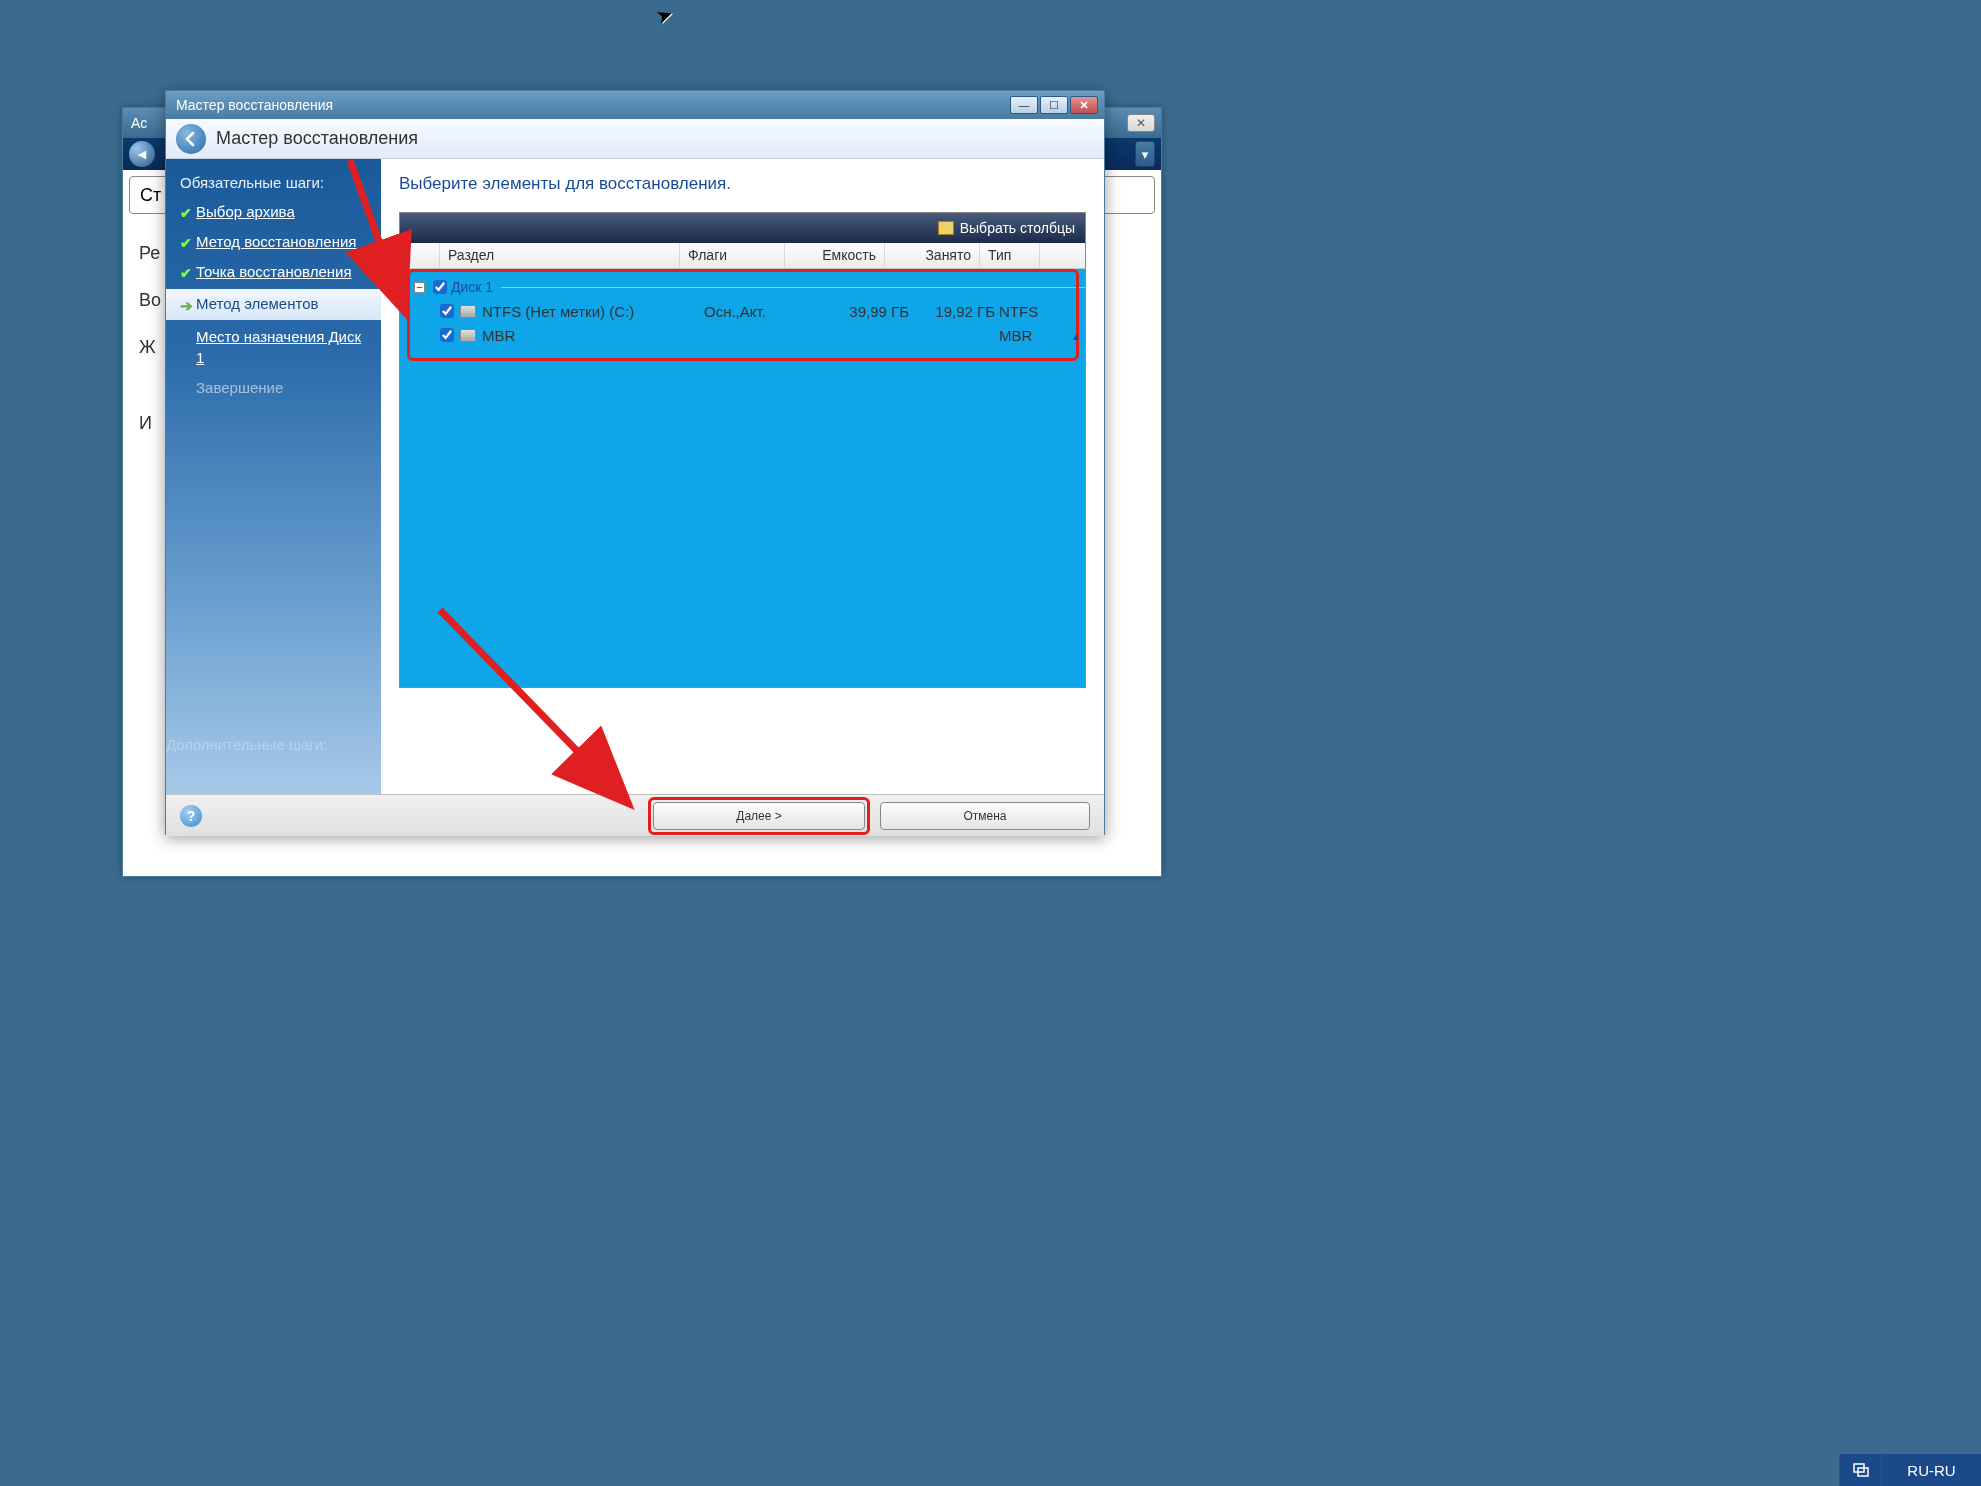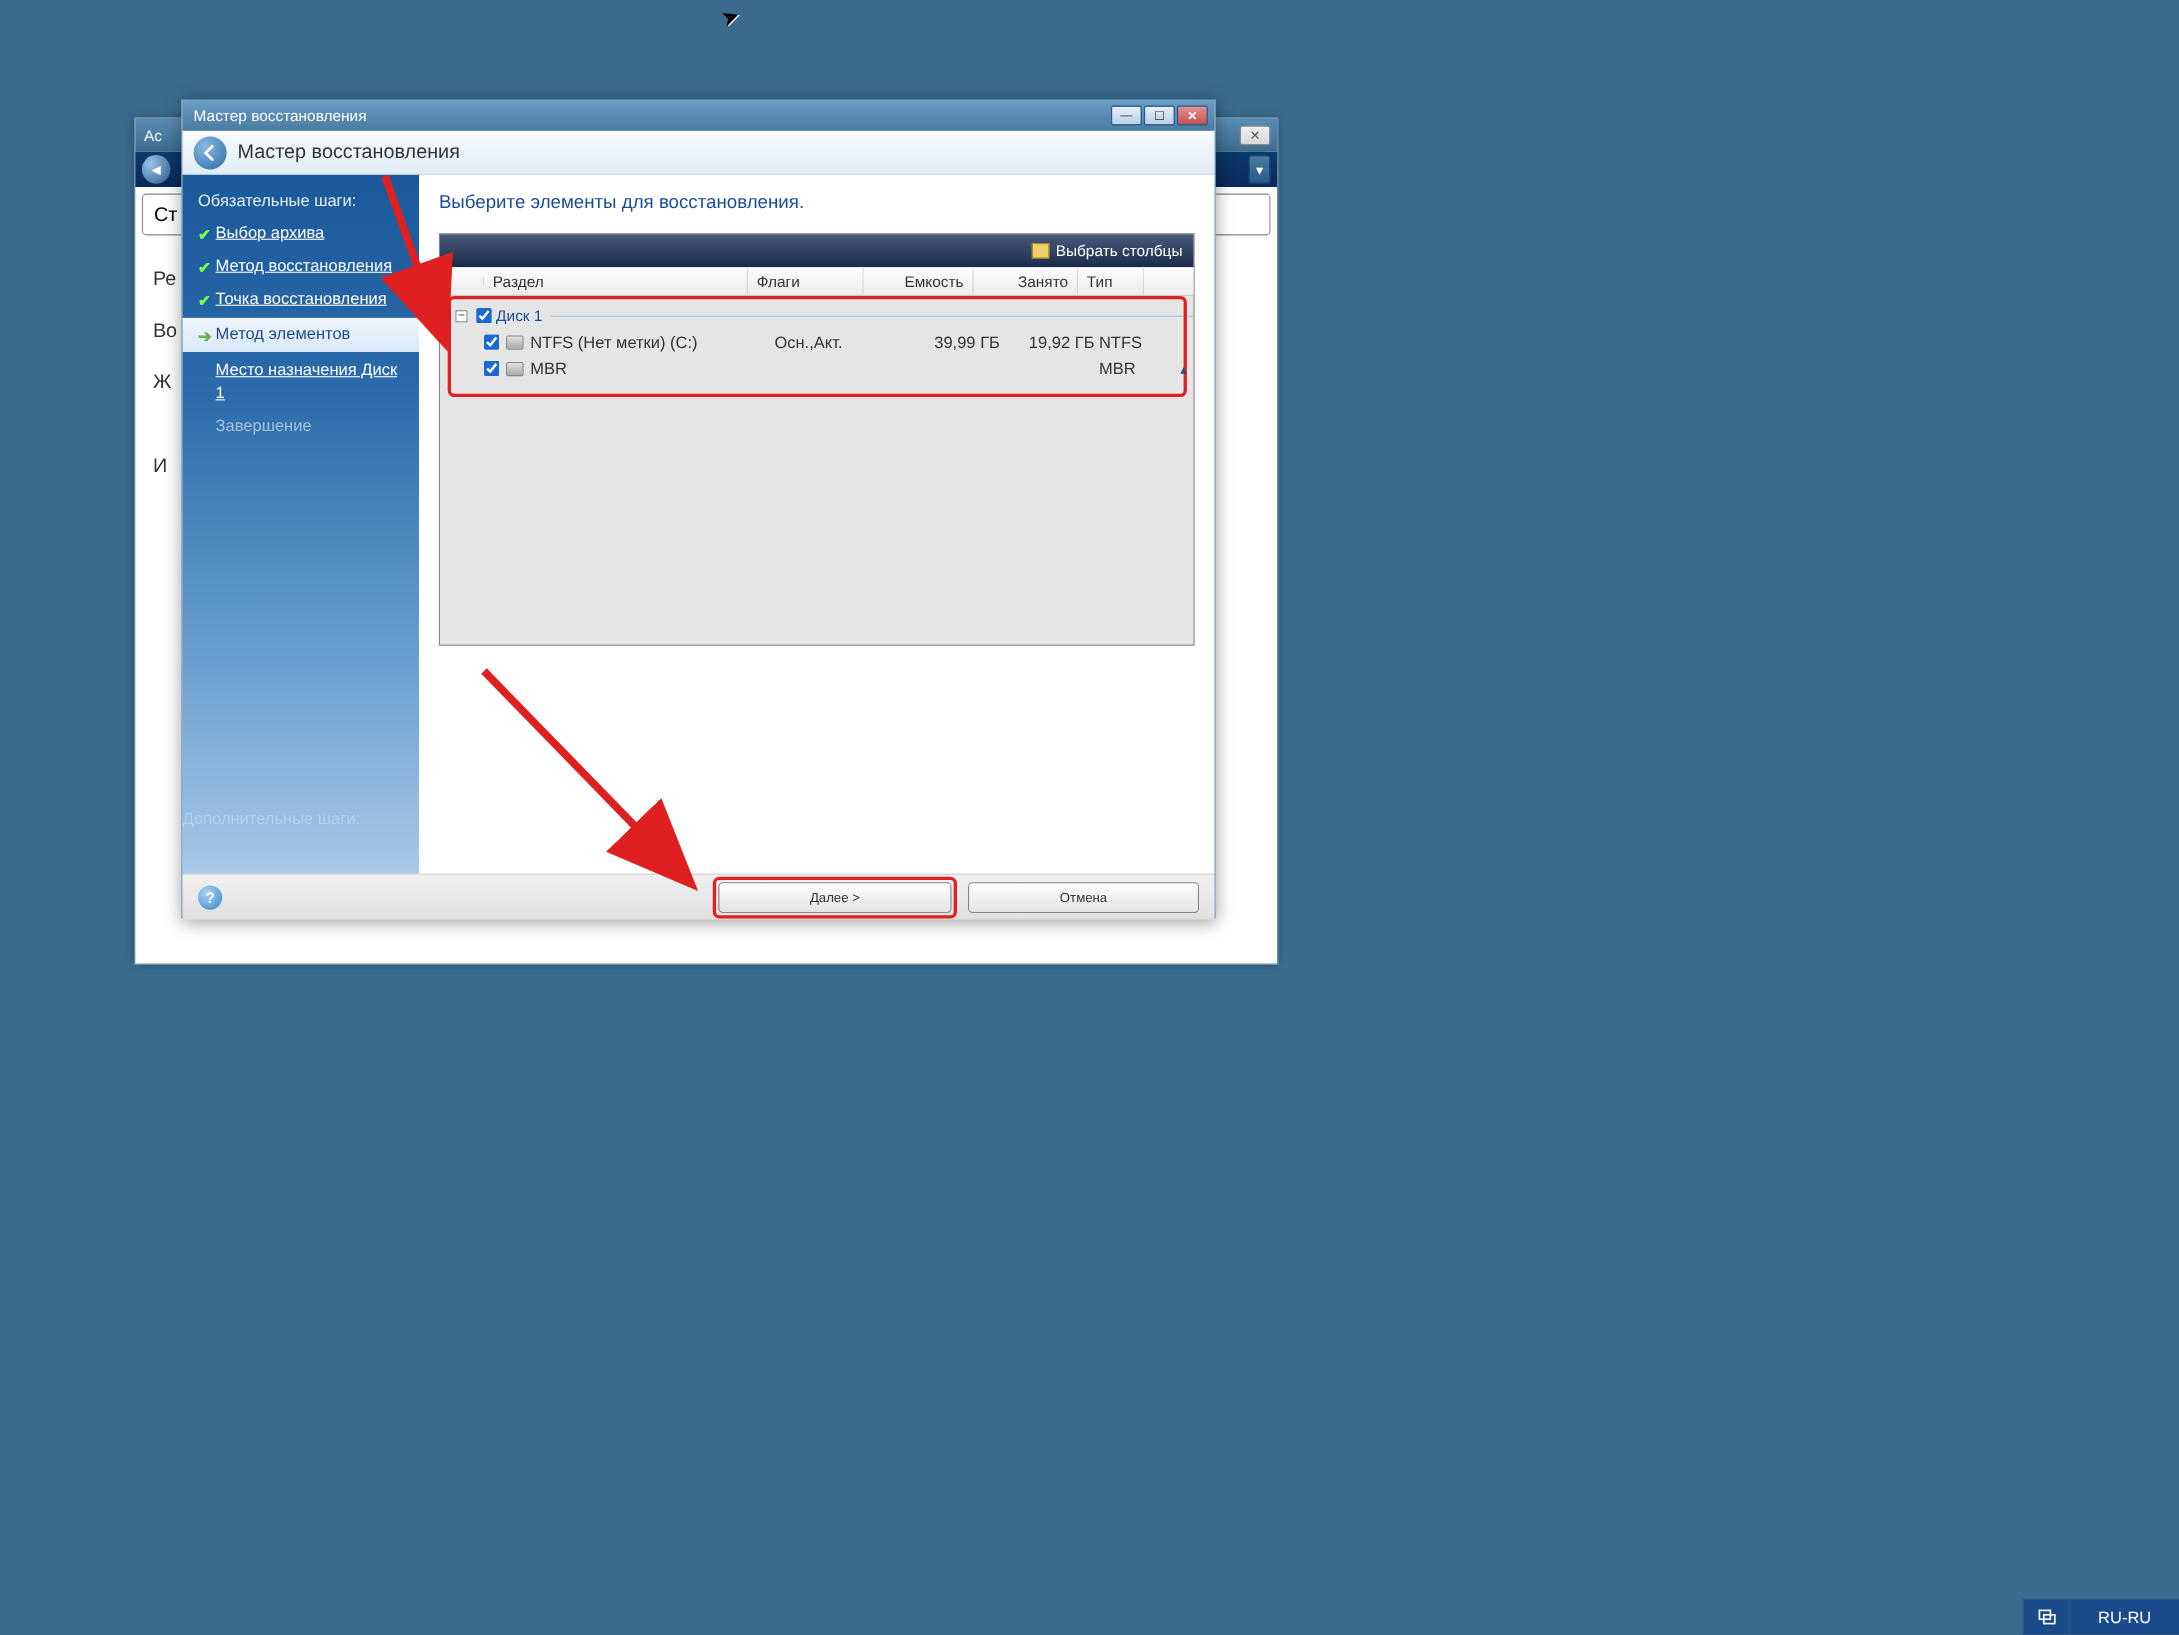--- a/index.html
+++ b/index.html
@@ -36,25 +36,25 @@
 .side-item.current{background:linear-gradient(#f0f6fc,#d8e8f8);color:#1a4a8a;margin:2px 0;}
 .side-item.current .label{text-decoration:none;font-weight:normal;}
 .side-item.disabled .label{text-decoration:none;color:rgba(255,255,255,.55);}
 .check-icon{color:#7aff4a;font-weight:bold;font-size:14px;}
 .arrow-icon{color:#6ab04c;font-weight:bold;}
 .side-optional{position:absolute;bottom:40px;left:0;color:rgba(255,255,255,.3);font-size:15px;line-height:1.3;}
 
 .main{flex:1;background:#fff;padding:15px 18px;position:relative;}
 .main-title{font-size:17px;color:#1a4a9a;margin-bottom:18px;}
 
-.listbox{border:1px solid #888;height:375px;background:#e5e5e5;position:relative;}
+.listbox{border:1px solid #888;height:476px;background:#0ea5e9;position:relative;}
 .list-toolbar{height:30px;background:linear-gradient(#4a5a7a,#1a2a4a);display:flex;align-items:center;justify-content:flex-end;padding:0 10px;color:#fff;font-size:14px;}
 .list-toolbar .colbtn{display:flex;align-items:center;cursor:pointer;}
 .list-toolbar .colbtn .ico{width:16px;height:14px;background:#f0d068;border:1px solid #a88020;margin-right:6px;}
-.list-header{height:26px;background:linear-gradient(#fdfdfd,#ececec);border-bottom:1px solid #c8c8c8;display:flex;font-size:14px;color:#333;align-items:center;}
+.list-header{height:26px;background:linear-gradient(#fdfdfd,#ececec);border-bottom:1px solid #c8c8c8;display:flex;font-size:14px;color:#333;}
 .list-header .col{padding:4px 8px;border-right:1px solid #d8d8d8;}
 .c-check{width:40px;}
 .c-part{width:240px;}
 .c-flags{width:105px;}
 .c-cap{width:100px;text-align:right;}
 .c-used{width:95px;text-align:right;}
 .c-type{width:60px;}
 
 .list-content{position:relative;padding:6px 0;}
 .redbox{position:absolute;left:7px;top:0px;width:672px;height:92px;border:3px solid #e02020;border-radius:6px;pointer-events:none;}

